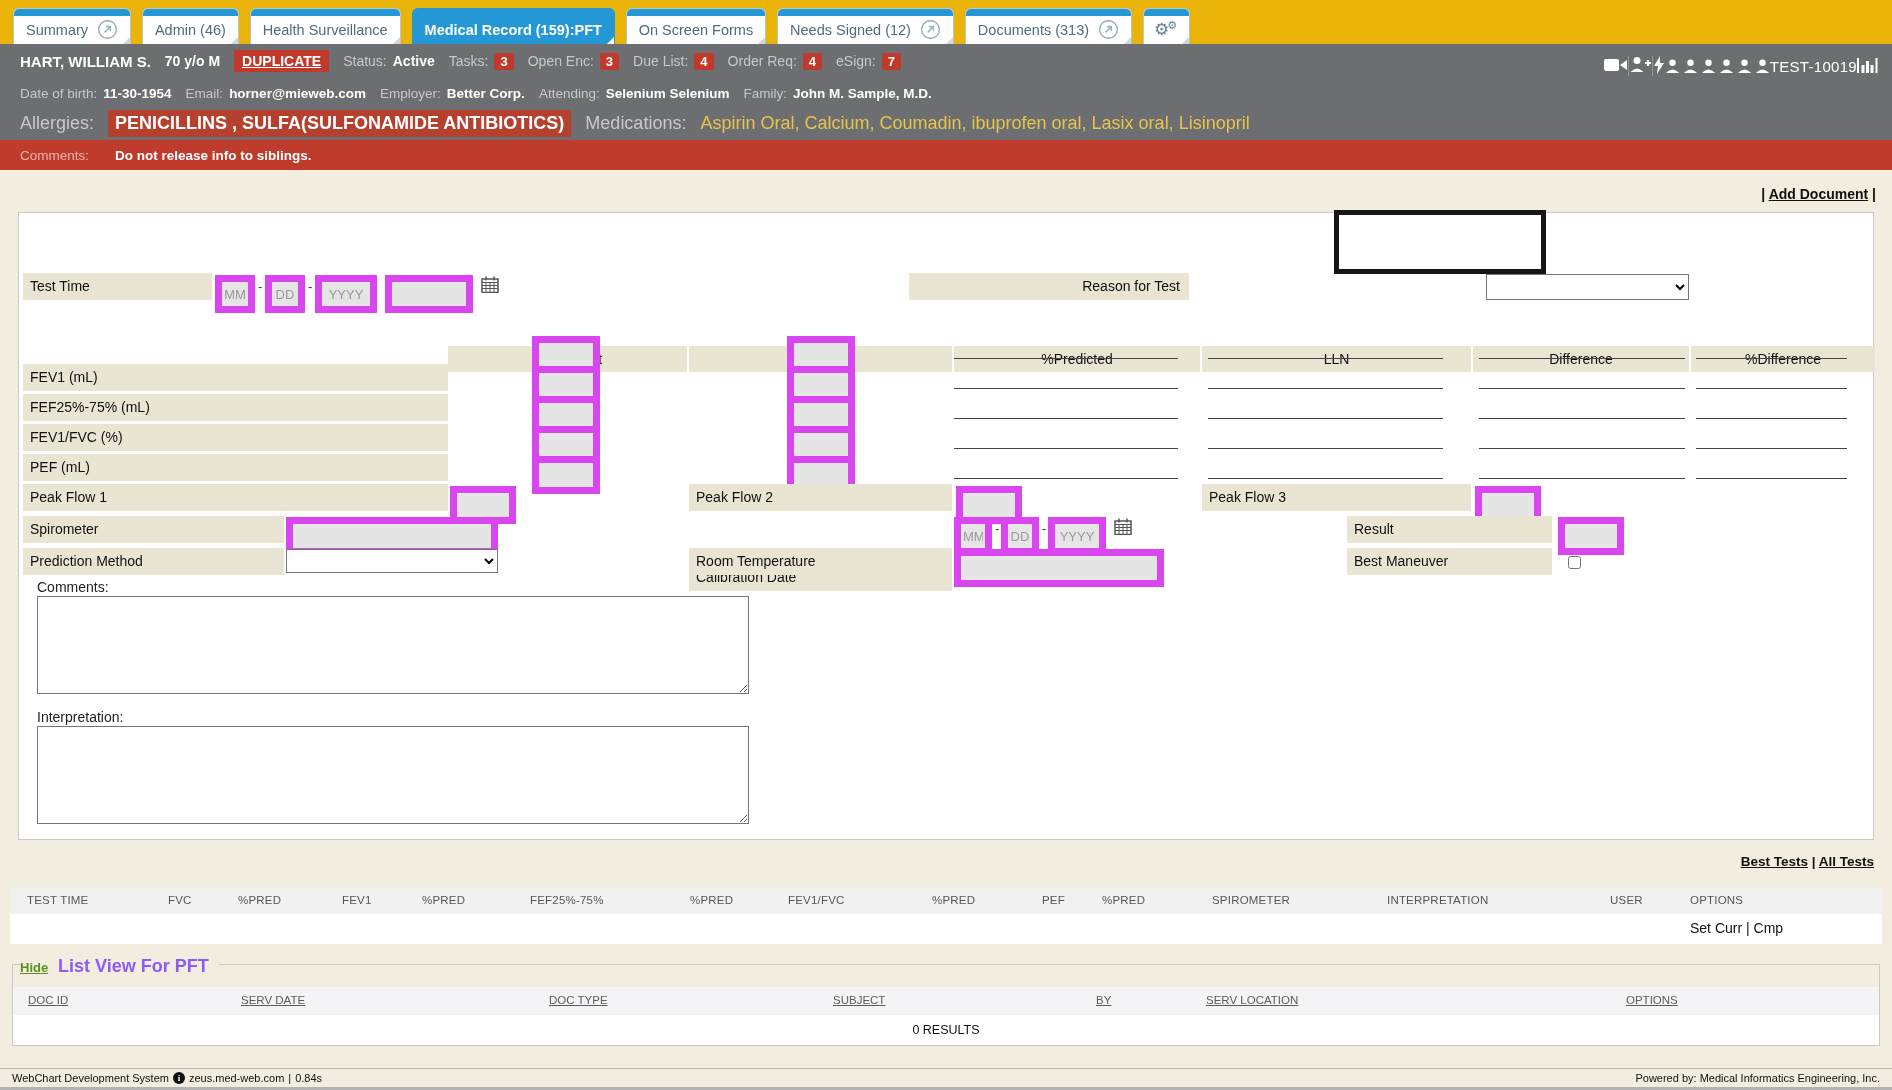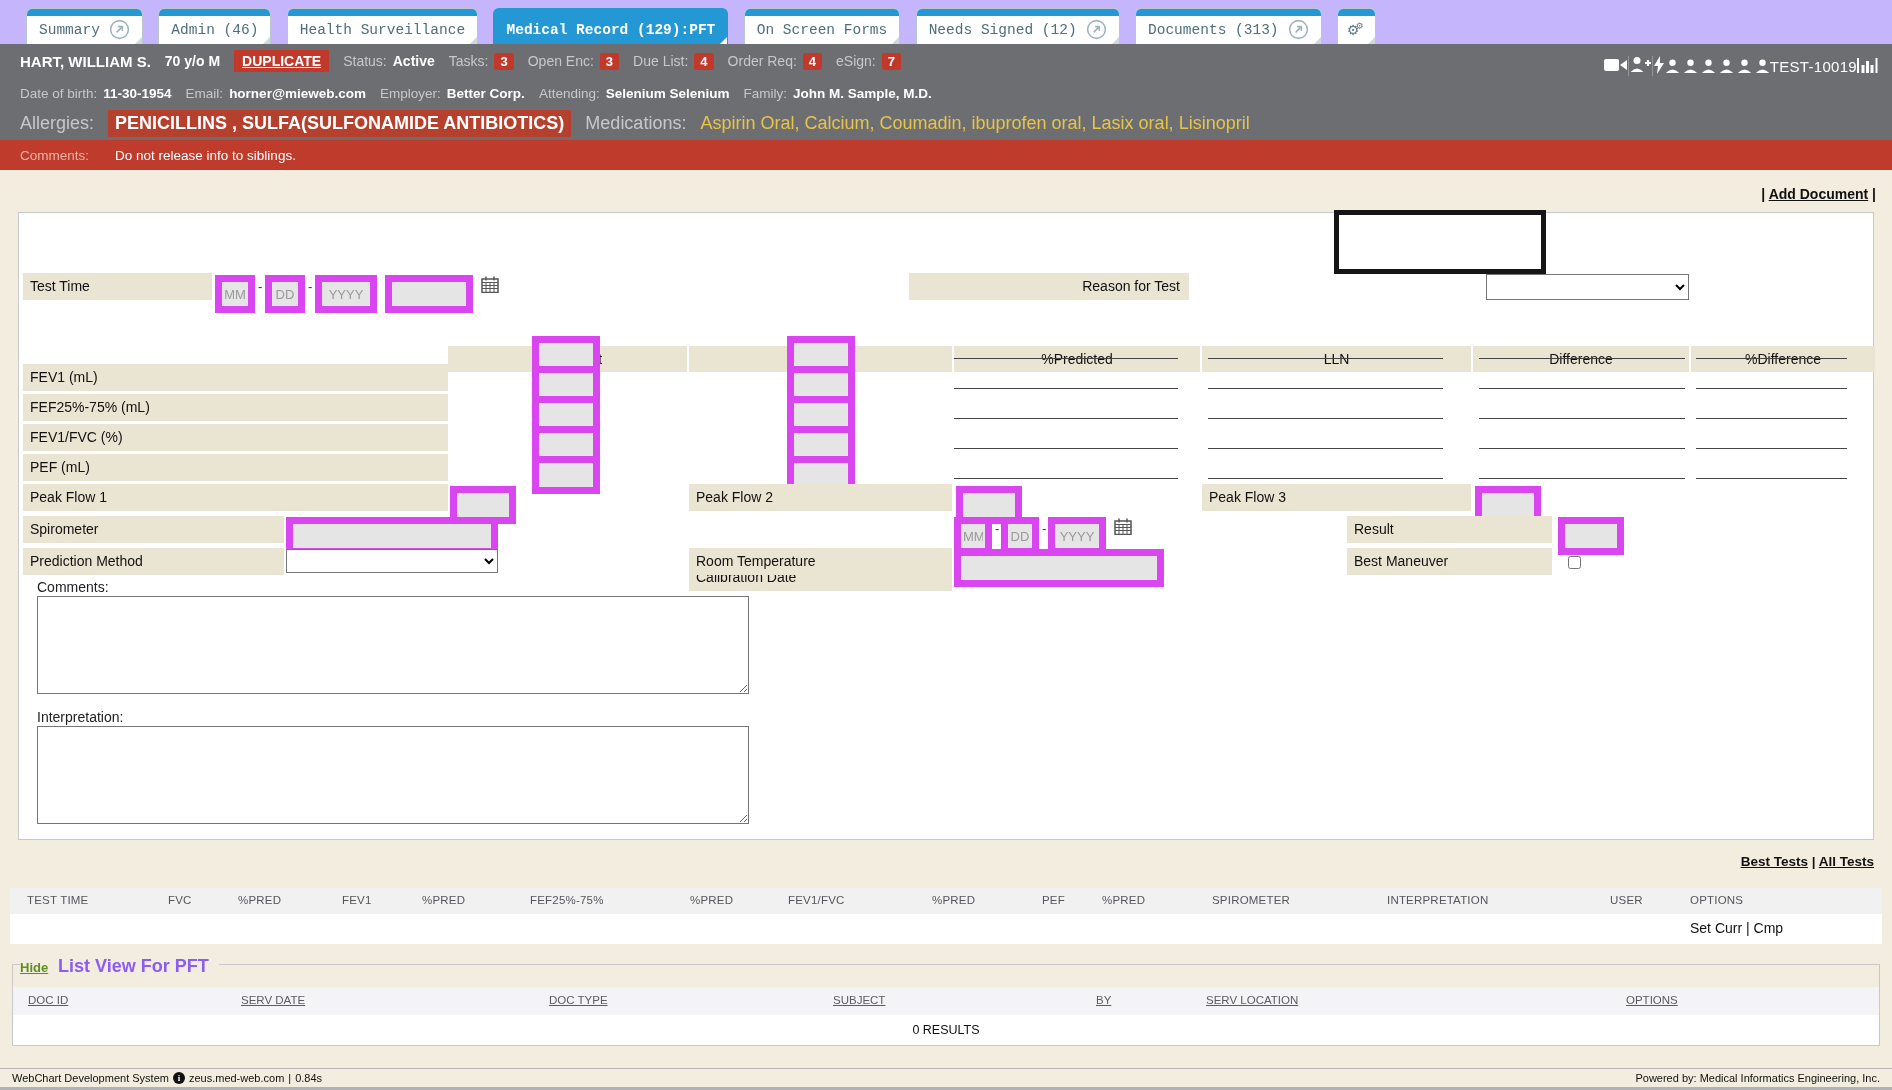--- a/index.html
+++ b/index.html
@@ -2,21 +2,21 @@
 <html><head>
 <meta charset="utf-8">
 <style>
   * { box-sizing: border-box; }
   html,body { margin:0; padding:0; }
   body {
     width:1892px; height:1090px; position:relative; overflow:hidden;
     font-family:"Liberation Sans", sans-serif; background:#f2edde; font-size:14px; color:#111;
   }
   
-  .tabbar { position:absolute; top:0; left:0; width:100%; height:44px; background:#c4b5fd; white-space:nowrap; padding-left:26px;font-family:Liberation Mono, monospace; }
+  .tabbar { position:absolute; top:0; left:0; width:100%; height:44px; background:#eab308; white-space:nowrap; padding-left:13px; }
   .tab { display:inline-flex; align-items:center; vertical-align:bottom; margin-top:8px; margin-right:7px; height:36px;
          background:#fff; border:1px solid #b9c6cc; border-bottom:none; border-radius:6px 6px 0 0; padding:6px 12px 0 12px;
          position:relative; overflow:hidden; color:#4e6e7e; font-size:14.5px; cursor:pointer; }
   .tab::before { content:""; position:absolute; top:0; left:0; right:0; height:7px; background:#2498d5; }
   .tab::after { content:""; position:absolute; right:0; bottom:0; width:0; height:0; border-left:7px solid transparent; border-bottom:7px solid #cfd8dc; }
   .tab.active { background:#2498d5; color:#fff; font-weight:bold; border-color:#2498d5; }
   .tab.active::after { border-bottom-color:#fff; }
   .popout { margin-left:9px; display:inline-flex; }
   .tab-gear { padding:6px 10px 0 10px; color:#63808d; font-size:17px; }
   .gear-mini { font-size:11px; position:relative; top:-6px; left:-2px; }
@@ -33,21 +33,21 @@
   .badge { background:#c0392b; color:#fff; font-weight:bold; padding:1px 6px; border-radius:2px; font-size:13px; cursor:pointer; }
   .pair { display:inline-flex; gap:6px; align-items:center; }
   .allergy { background:#b6402e; color:#fff; font-weight:bold; padding:3px 7px; cursor:pointer; }
   .meds { color:#e7c44a; }
   .hdr-icons { position:absolute; right:14px; top:6px; height:32px; display:flex; align-items:center; }
   .vsep { width:1px; height:20px; background:#94959a; }
   .ptid { font-size:15px; color:#fff; letter-spacing:.3px; }
   
   .cmtbar { position:absolute; top:140px; left:0; width:100%; height:30px; background:#bf3b2c; display:flex; align-items:center; padding-left:20px; gap:26px; }
   .cmtbar .clbl { color:#eab3a7; font-size:13.5px; }
-  .cmtbar .ctxt { color:#fff; font-size:13.5px; font-weight:400; }
+  .cmtbar .ctxt { color:#fff; font-size:13.5px; font-weight:700; }
   
   .adddoc { position:absolute; top:186px; right:16px; font-size:14px; font-weight:bold; }
   .adddoc a { color:#111; text-decoration:underline; cursor:pointer; }
   .adddoc .p { text-decoration:none; font-weight:bold; }
   
   .panel { position:absolute; top:212px; left:18px; width:1856px; height:628px; background:#fff; border:1px solid #c9c9c9; }
   .btnrow { position:absolute; top:13px; right:16px; display:flex; gap:5px; }
   .btn { background:#efefef; border:1px solid #767676; border-radius:3px; font-family:"Liberation Sans",sans-serif; font-size:14.5px; padding:3px 11px; height:27px; cursor:pointer; color:#111; }
   .hirect { position:absolute; left:1315px; top:-3px; width:212px; height:64px; border:5px solid #151515; z-index:5; pointer-events:none; }
   .cell { position:absolute; height:27px; background:#eae4d3; line-height:27px; padding-left:7px; font-size:14px; color:#111; }
@@ -100,21 +100,21 @@
         </svg>
       </span>
   </div>
   <div class="tab">
       <span>Admin (46)</span>
     </div>
   <div class="tab">
       <span>Health Surveillance</span>
     </div>
   <div class="tab active">
-      <span>Medical Record (129):PFT</span>
+      <span>Medical Record (159):PFT</span>
     </div>
   <div class="tab">
       <span>On Screen Forms</span>
     </div>
   <div class="tab">
     <span>Needs Signed (12)</span>
     <span class="popout">
         <svg width="21" height="21" viewBox="0 0 22 22">
           <circle cx="11" cy="11" r="9.3" fill="none" stroke="#9fb3bc" stroke-width="1.6"></circle>
           <path d="M8 14 L14 8 M9.5 8 H14 V12.5" fill="none" stroke="#9fb3bc" stroke-width="1.6"></path>

